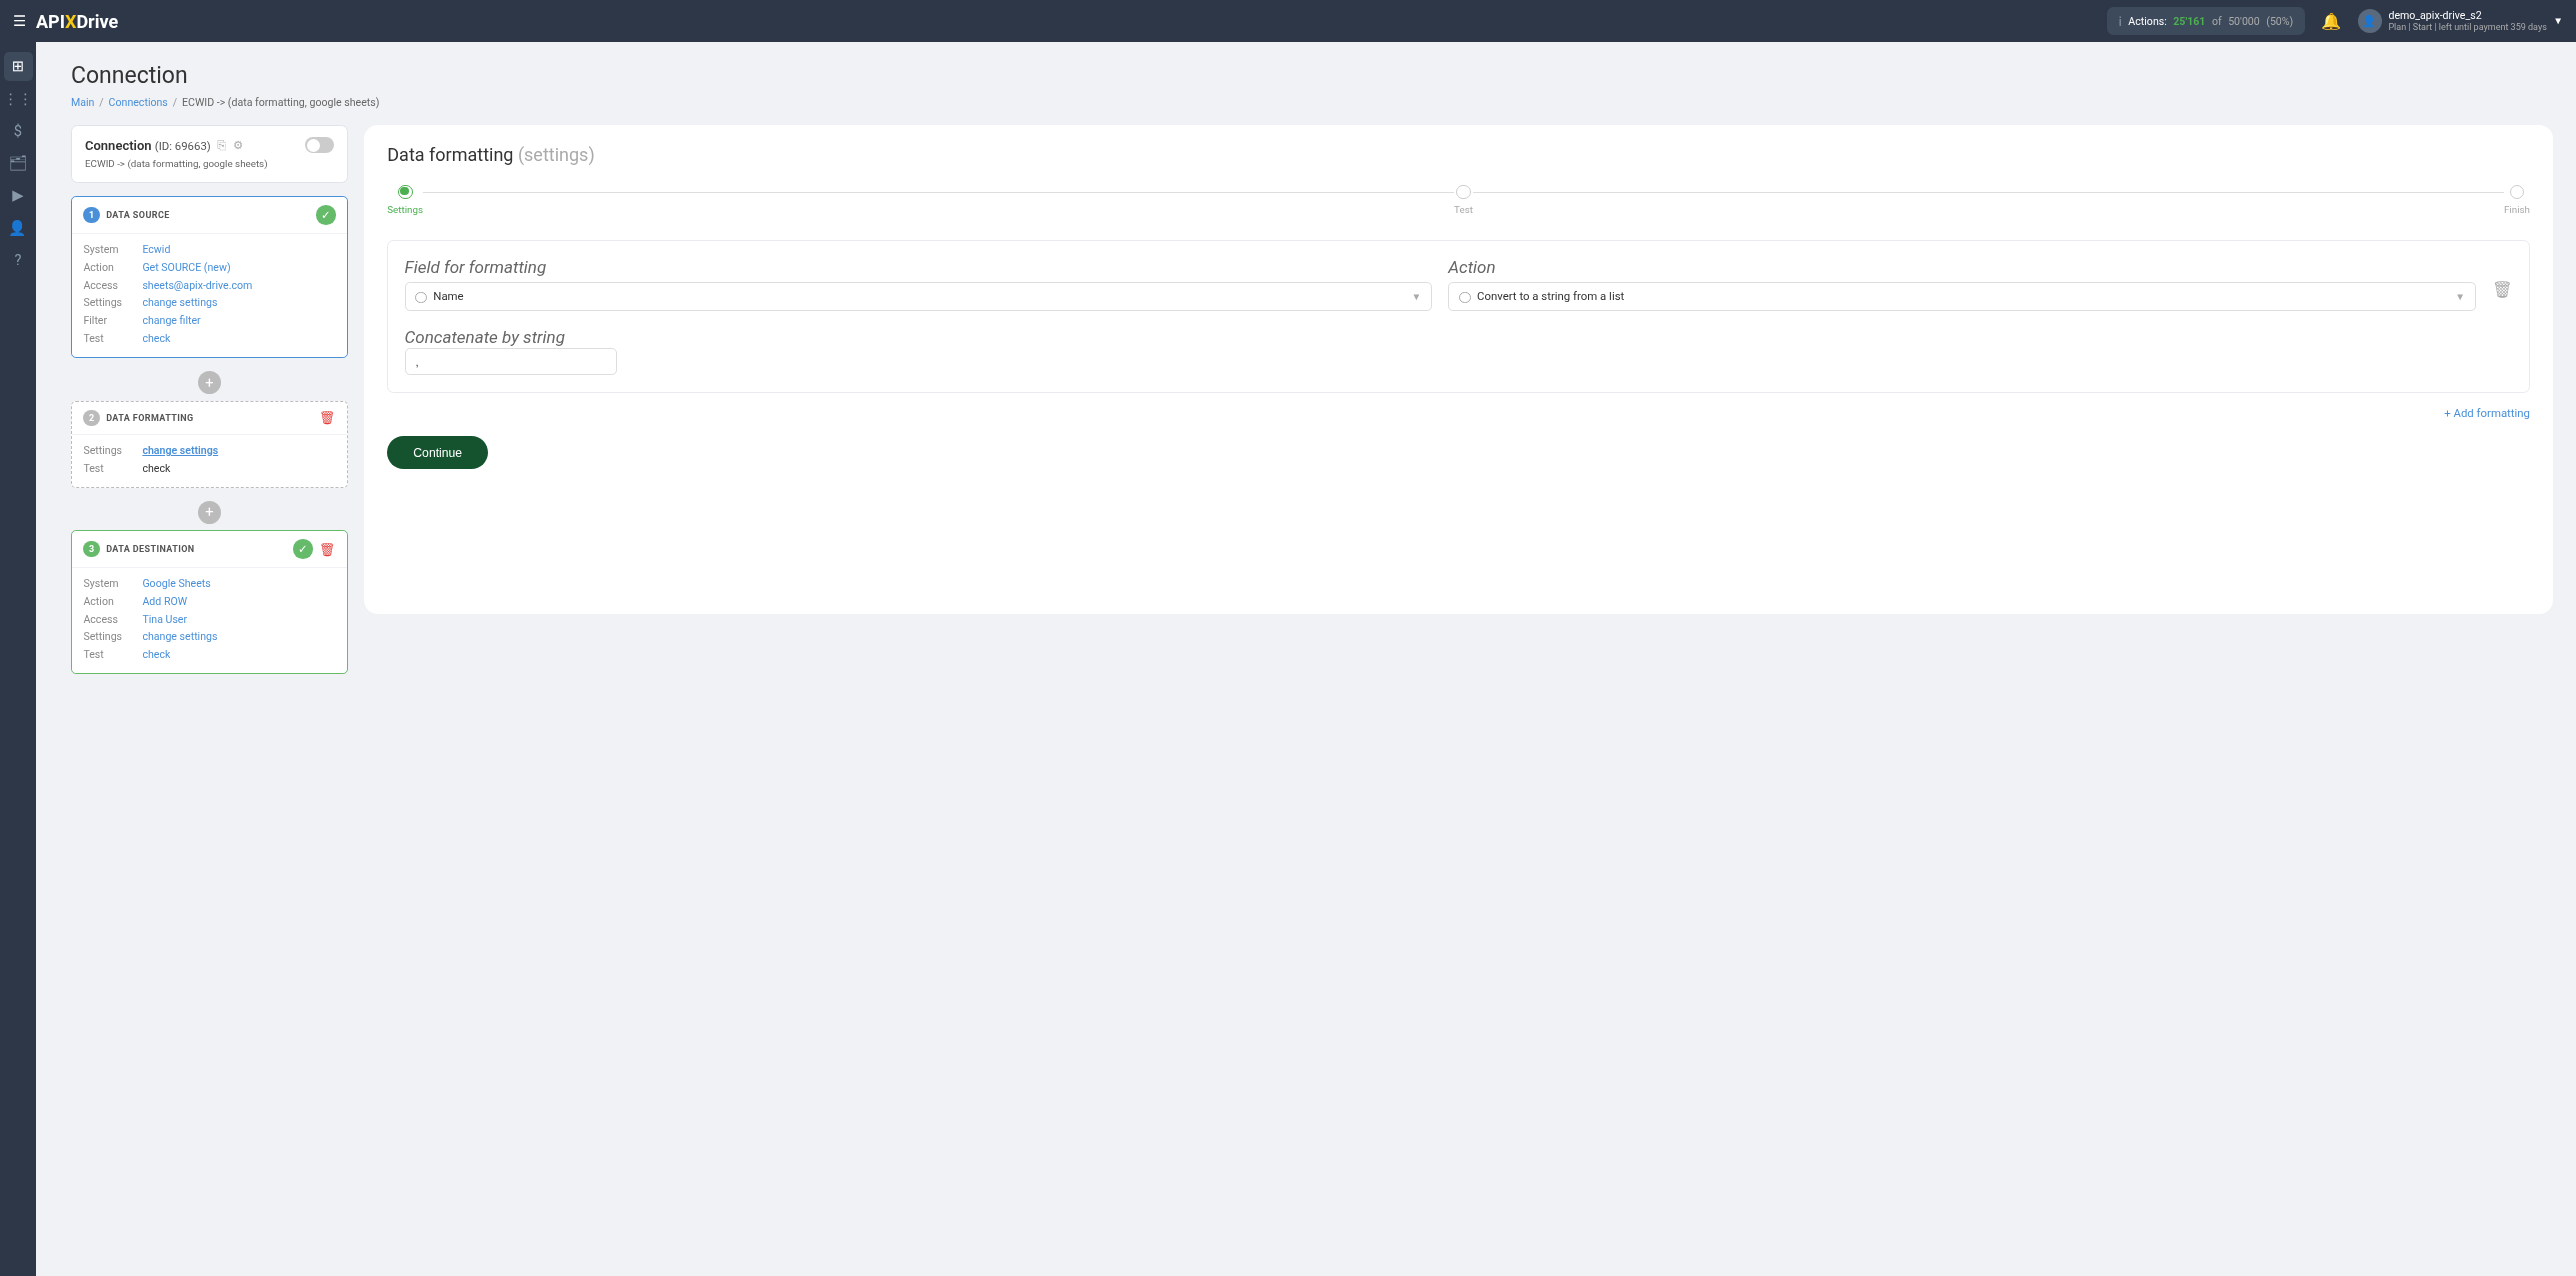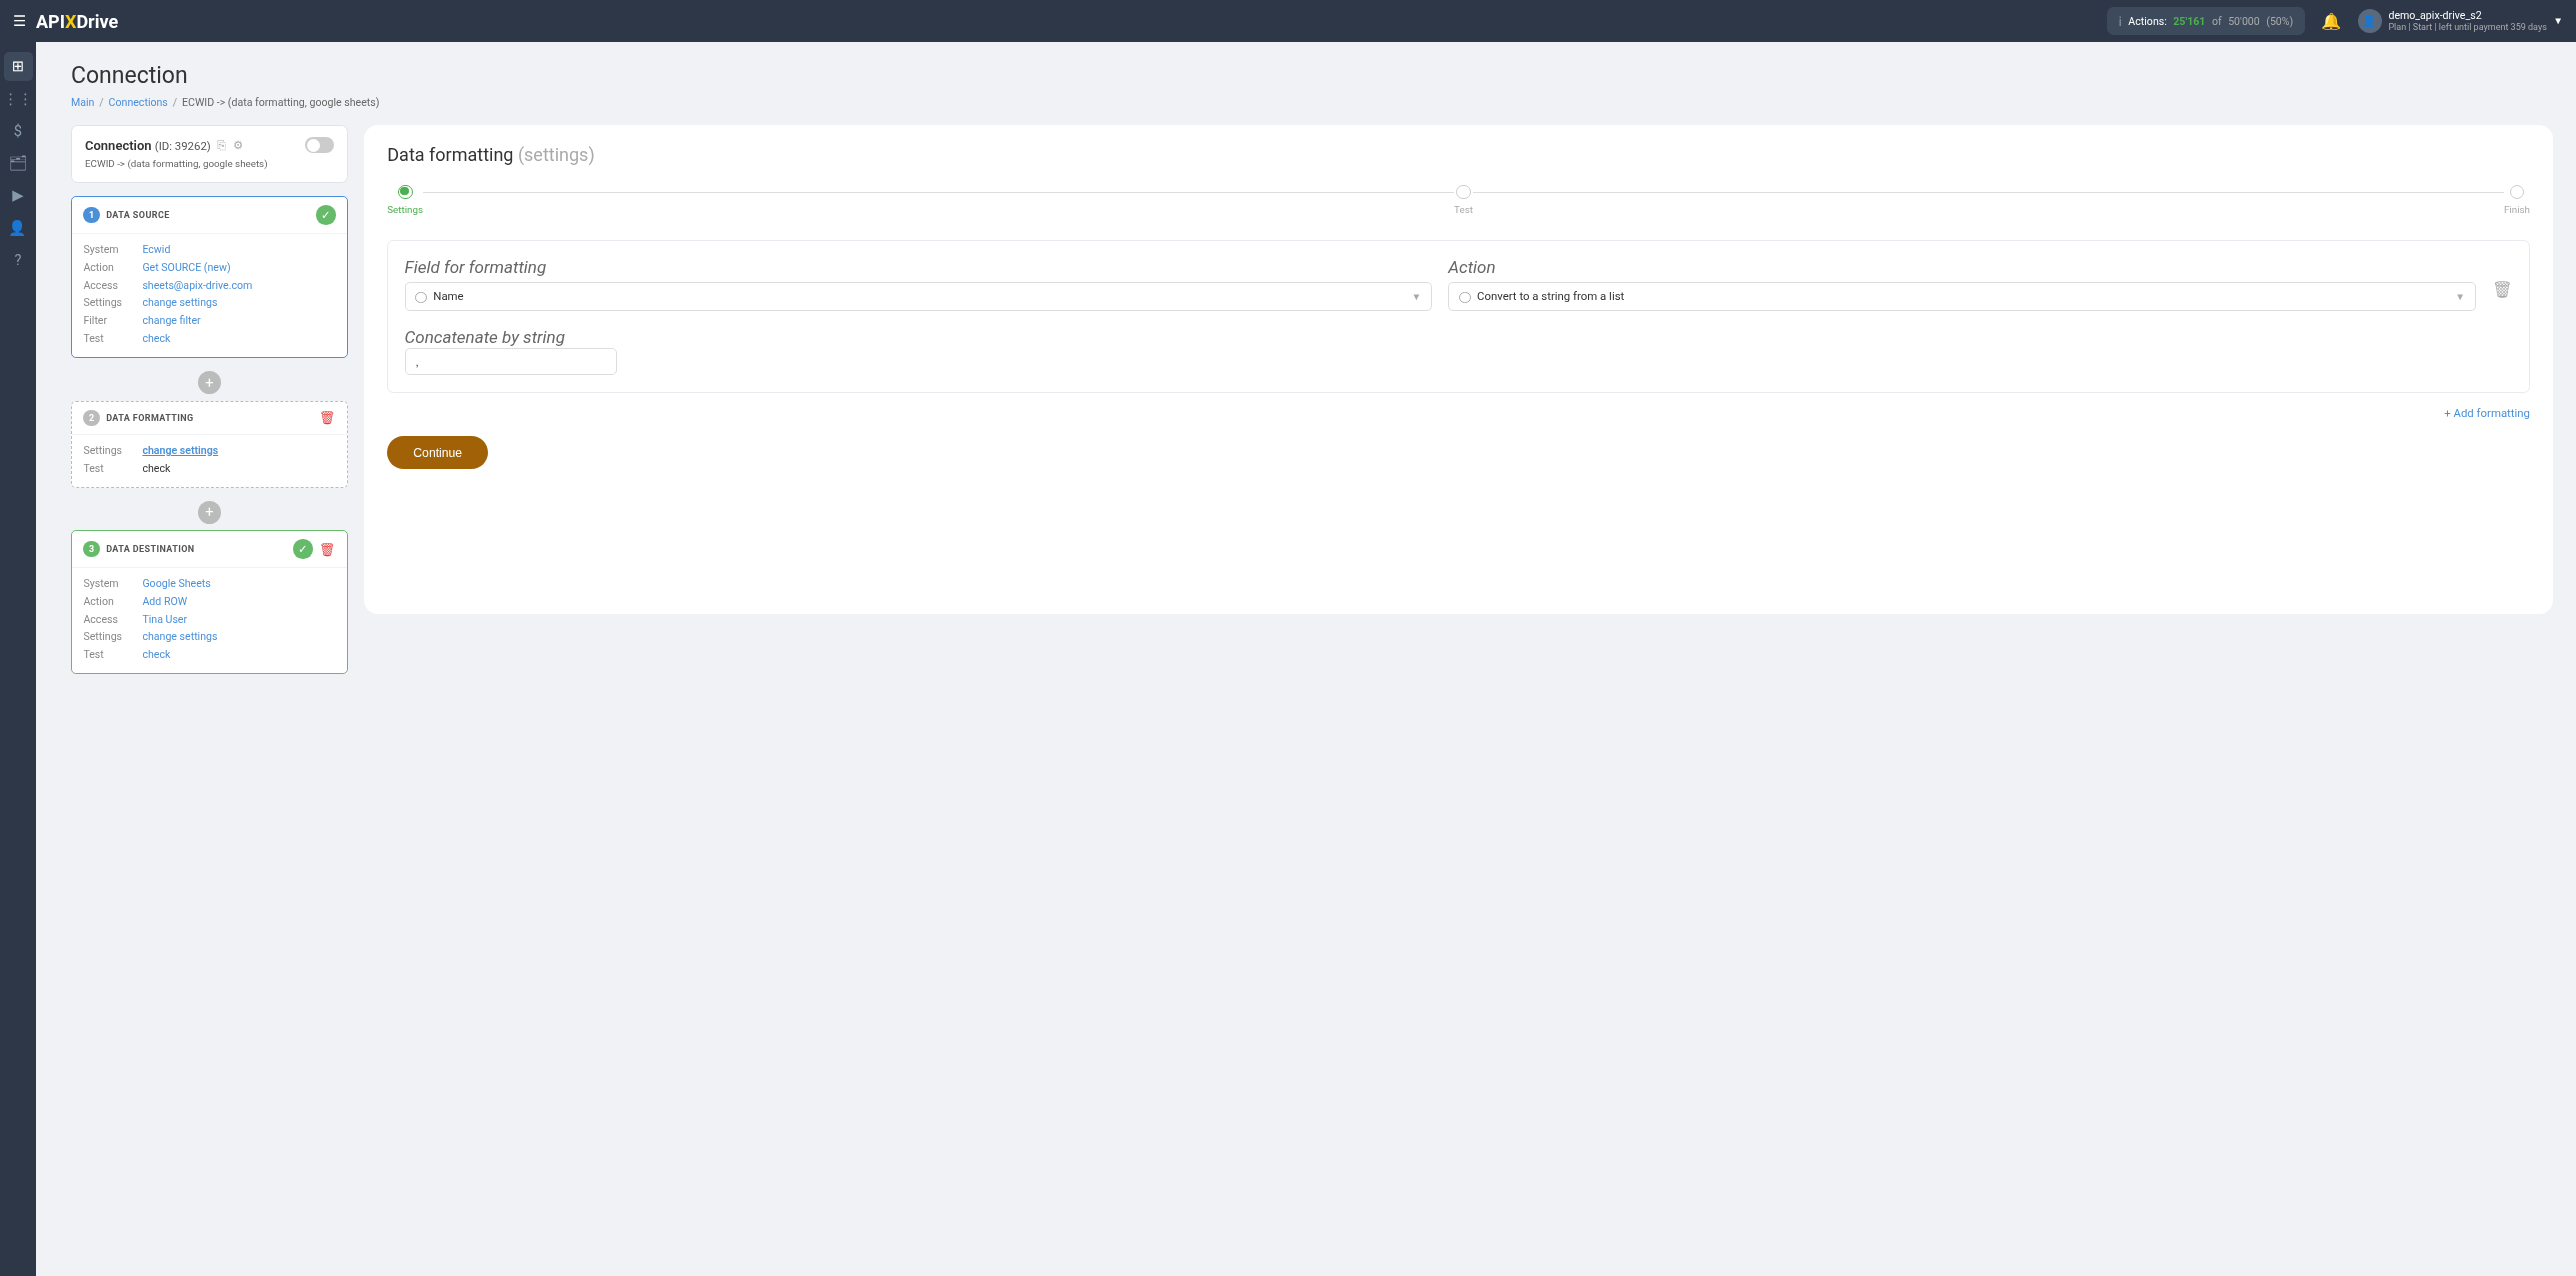--- a/index.html
+++ b/index.html
@@ -330,21 +330,21 @@
       display: flex;
       justify-content: flex-end;
       margin-bottom: 16.3px;
       font-size: 11.4px;
       color: #4a90d9;
       cursor: pointer;
     }
 
     
     .continue-btn {
-      background: #a16207;
+      background: #14532d;
       color: #fff;
       border: none;
       border-radius: 19.5px;
       padding: 9.8px 26px;
       font-size: 12.2px;
       cursor: pointer;
       font-weight: 500;
     }
 
     .icon-copy { font-size: 11.4px; color: #aaa; cursor: pointer; }
@@ -403,21 +403,21 @@
     <span class="current">ECWID -&gt; (data formatting, google sheets)</span>
   </div>
 
   <div class="content-layout">
 
     <div class="left-panel">
       <div style="background:#fff; border-radius:6.5px; padding:11.4px 13px 4.9px; margin-bottom:13px; border:0.8px solid #e0e4ea;">
         <div style="display:flex; align-items:center; gap:6.5px; margin-bottom:4.9px;">
           <span style="font-size:13px; font-weight:600;">
             <span>Connection</span>
-            <span style="font-weight:400; font-size:11.4px; color:#555;"> <span>(ID: 39262)</span></span>
+            <span style="font-weight:400; font-size:11.4px; color:#555;"> <span>(ID: 69663)</span></span>
           </span>
           <span class="icon-copy">⎘</span>
           <span class="icon-gear">⚙</span>
           <div class="toggle-switch" style="margin-left:auto;"></div>
         </div>
         <div style="font-size:9.8px; color:#666; margin-bottom:8.1px;">ECWID -&gt; (data formatting, google sheets)</div>
       </div>
 
       <div class="step-box">
         <div class="step-box-header">

